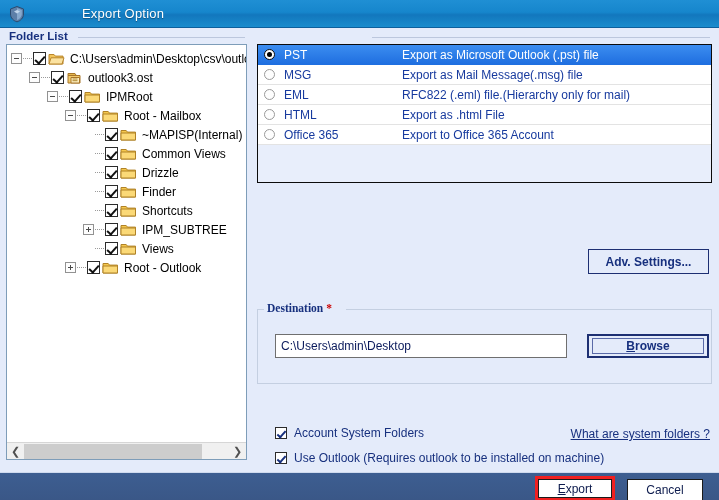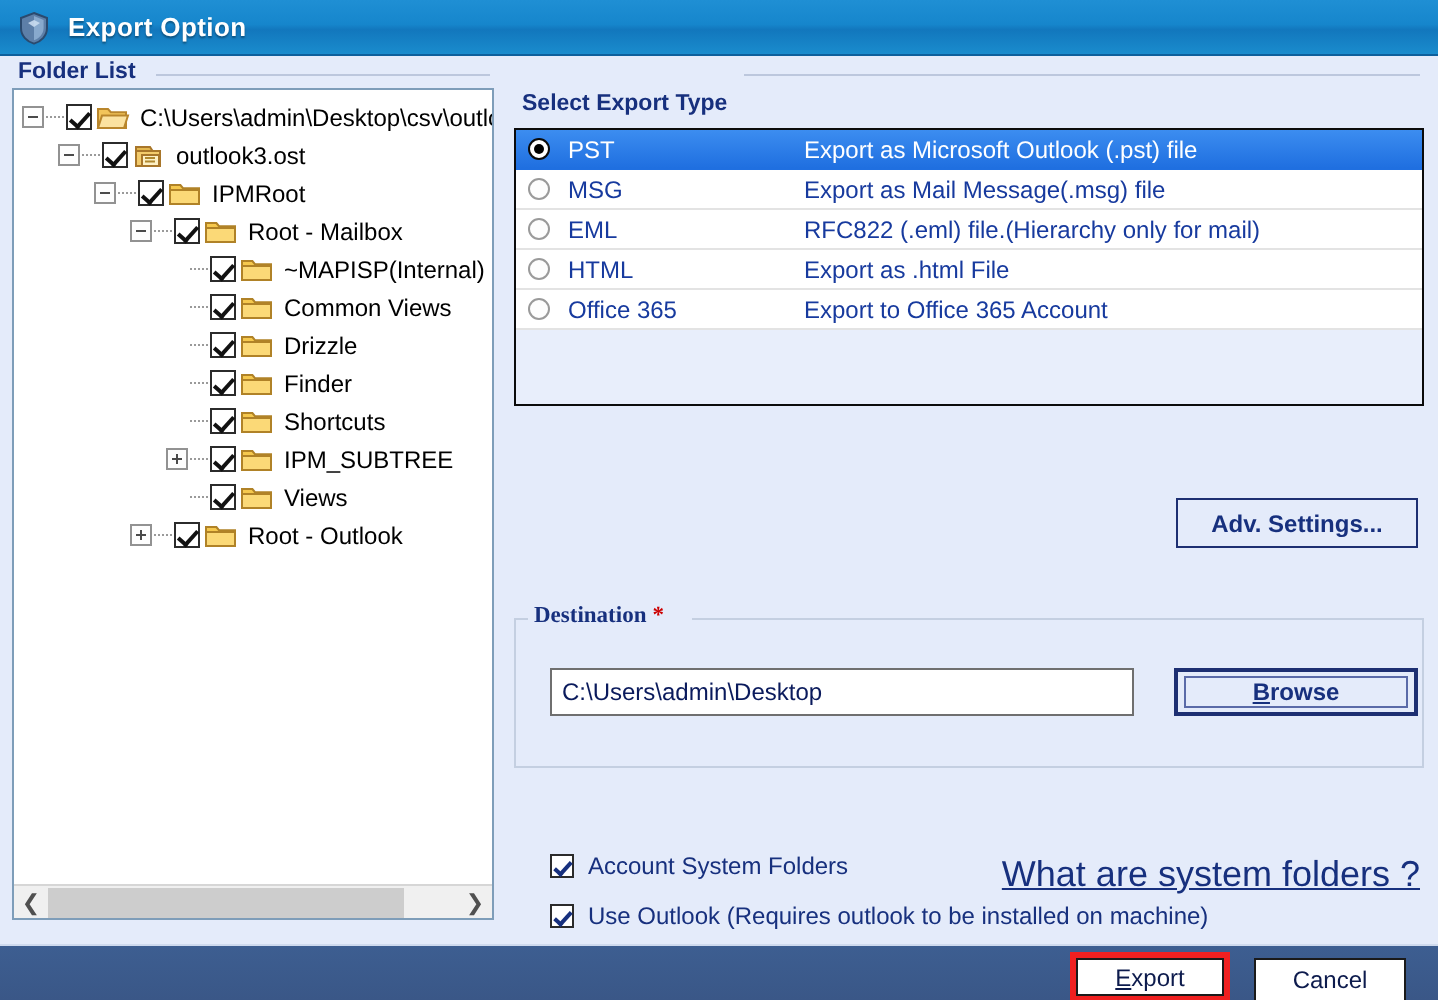--- a/index.html
+++ b/index.html
@@ -20,23 +20,24 @@
     background: linear-gradient(to bottom, #1f8fd4 0%, #1686cc 45%, #1277bd 55%, #1a8ccd 100%);
     border-bottom: 1px solid #0d5f9c;
     display: flex; align-items: center;
   }
   #titlebar .app-icon {
     width: 18px; height: 18px; margin-left: 8px; margin-right: 8px;
     position: relative; flex: 0 0 auto;
   }
   #titlebar .app-icon svg { display:block; }
   #titlebar .title-text {
-    color: #ffffff; font-size: 13px; font-weight: bold;
+    color: #ffffff; font-size: 13px; font-weight: normal;
     letter-spacing: .2px;
     text-shadow: 0 1px 1px rgba(0,0,0,.35);
+    margin-left: 48px;
   }
 
   
   #content {
     position: absolute; left: 0; top: 28px; width: 719px; height: 444px;
     background: #e4ebfa;
   }
 
   
   .gb-label {
@@ -122,21 +123,20 @@
 
   
   #export-label { left: 258px; top: 18px; }
   #export-rule { left: 372px; top: 9px; width: 338px; }
 
   #export-list {
     position: absolute; left: 257px; top: 16px; width: 455px; height: 139px;
     background: #8b5cf6;
     border: 1px solid #0b0b0b;
     overflow: hidden;
-    margin-top: 20px;
   }
   .erow {
     height: 20px; display: flex; align-items: center;
     background: #ffffff;
     border-bottom: 1px solid #e3e3e3;
     font-size: 12px; color: #173a9e;
   }
   .erow.selected {
     background: linear-gradient(to bottom, #3c8df0 0%, #1f6fe0 100%);
     color: #ffffff;
@@ -212,21 +212,21 @@
     content: ""; position: absolute; left: 3px; top: 1px;
     width: 3px; height: 7px;
     border: solid #17307e; border-width: 0 2px 2px 0;
     transform: rotate(42deg);
   }
   #opt1 { top: 398px; }
   #opt2 { top: 423px; }
   #opt3 { top: 447px; }
   #sys-folders-link {
     position: absolute; right: 9px; top: 399px;
-    font-size: 18px; color: #17307e; text-decoration: underline;
+    font-size: 12px; color: #17307e; text-decoration: underline;
     cursor: pointer;
   }
   .qlink { color: #1a36b0; text-decoration: underline; margin-left: 4px; cursor: pointer; }
 
   
   #bottombar {
     position: absolute; left: 0; top: 472px; width: 719px; height: 28px;
     background: linear-gradient(to bottom, #3d5e91 0%, #3a5787 100%);
     border-top: 1px solid #cfdaee;
   }

